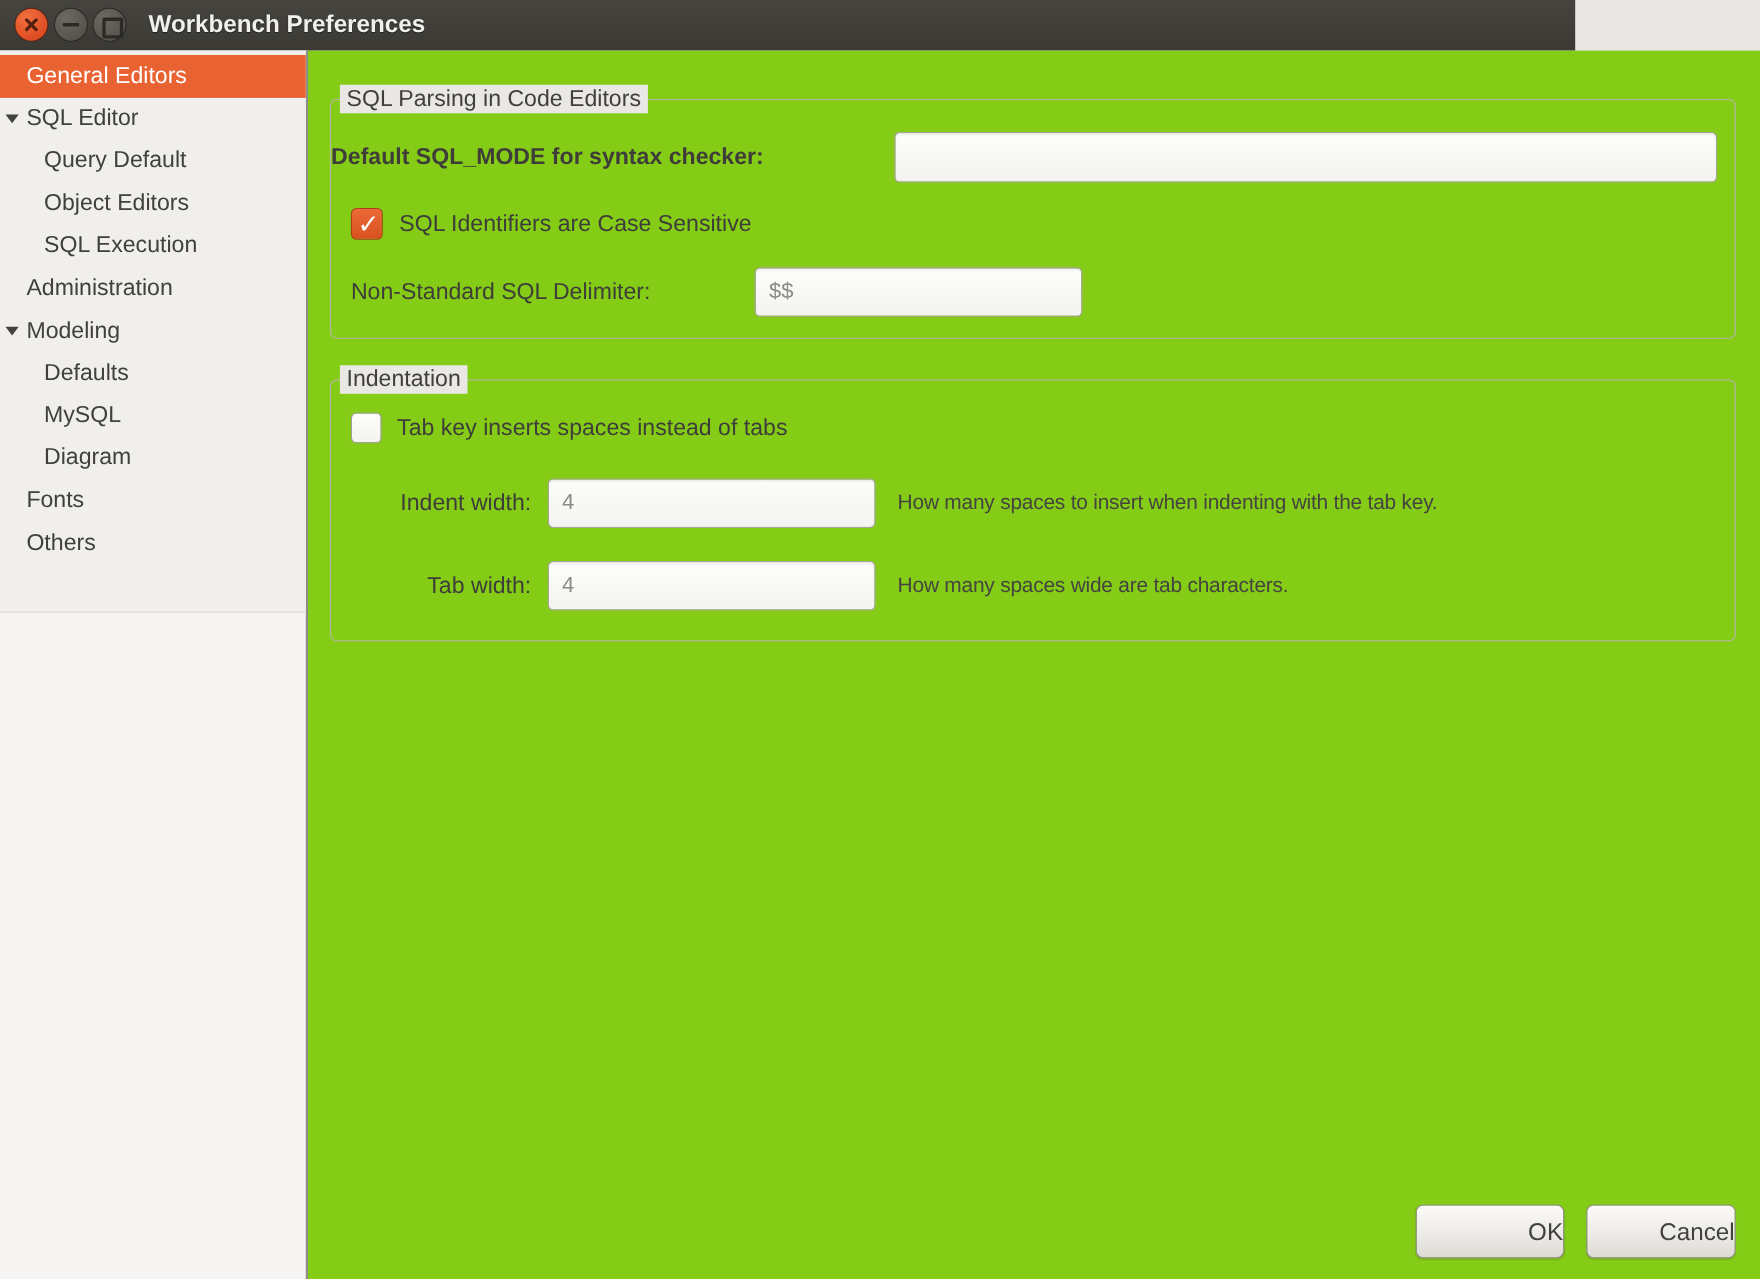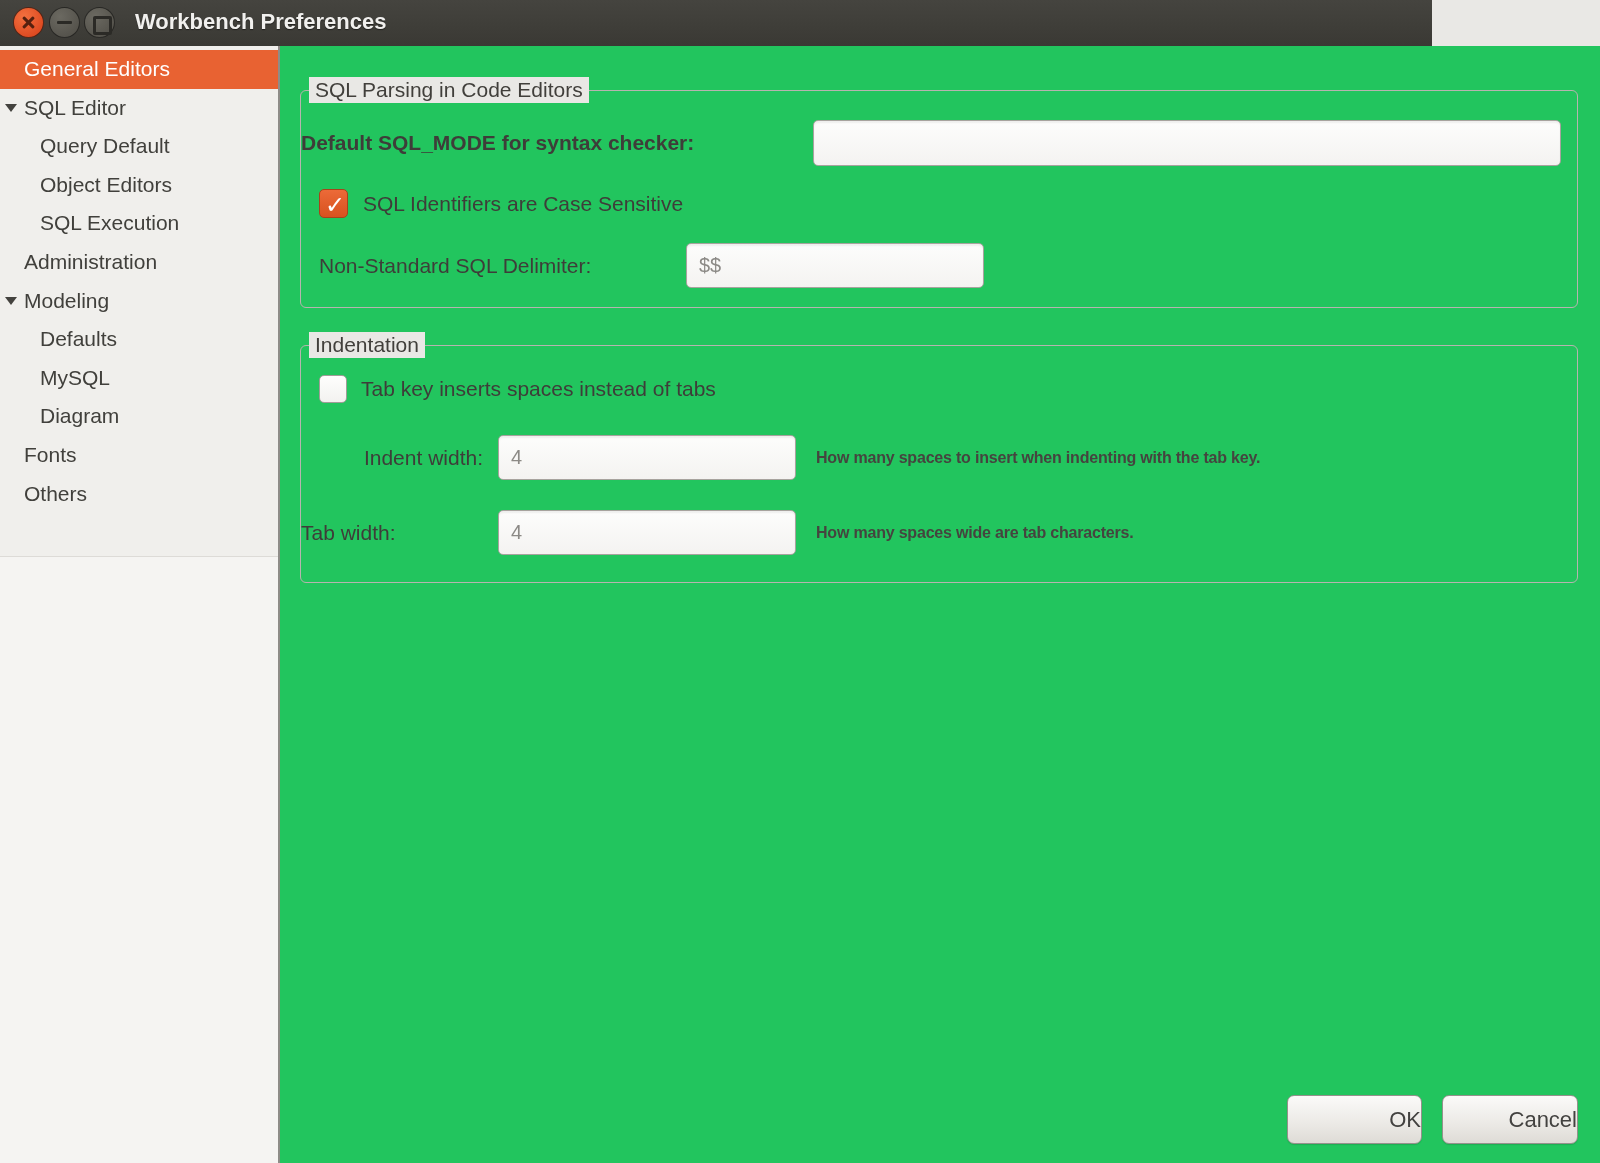--- a/index.html
+++ b/index.html
@@ -38,21 +38,21 @@
   .side-item { position:relative; height:38.6px; line-height:38.6px; font-size:21px;
     color:#41403C; cursor:default; white-space:nowrap; }
   .side-item.lvl0 { padding-left:24px; }
   .side-item.lvl1 { padding-left:40px; }
   .side-item.selected { background:#E86232; color:#FFFFFF; }
   .expander { position:absolute; left:5px; top:50%; margin-top:-4px; width:0; height:0;
     border-left:6px solid transparent; border-right:6px solid transparent;
     border-top:8px solid #43423E; }
 
   
-  .main { position:absolute; left:280px; top:46px; right:0; bottom:0; background:#22c55e; }
+  .main { position:absolute; left:280px; top:46px; right:0; bottom:0; background:#84cc16; }
 
   .group { position:absolute; border:1px solid #B7B4AF; border-radius:6px; }
   .group-title { position:absolute; top:-14px; left:8px; padding:0 6px; background:#E9E8E5;
     font-size:21px; color:#413F3B; line-height:26px; }
   .group-sqlparsing { left:20px; top:44px; width:1278px; height:218px; }
   .group-indentation { left:20px; top:299px; width:1278px; height:238px; }
 
   .flabel { position:absolute; font-size:21px; color:#3E3D39; }
 
   .entry { position:absolute; border:1px solid #A7A39E; border-radius:5px;
@@ -64,21 +64,21 @@
   .checkbox { position:absolute; width:29px; height:29px; border:1px solid #A19D98;
     border-radius:5px; background:linear-gradient(to bottom,#FEFEFD,#F3F2F0);
     cursor:default; }
   .checkbox.checked { background:linear-gradient(to bottom,#EC6A38,#D8521F);
     border:1px solid #A8431A; }
   .checkbox.checked .checkmark { position:absolute; left:5px; top:0px; color:#FFFFFF;
     font-size:24px; font-weight:bold; line-height:29px; }
   .checkbox .checkmark { display:none; }
   .checkbox.checked .checkmark { display:block; }
 
-  .help { position:absolute; font-size:16px; color:#45443F; letter-spacing:-0.2px;font-weight:bold; }
+  .help { position:absolute; font-size:19px; color:#45443F; letter-spacing:-0.2px; }
 
   .push-btn { position:absolute; height:49px; border:1px solid #95918C; border-radius:7px;
     background:linear-gradient(to bottom,#FBFAF9,#EBE9E5 60%,#DEDBD6);
     font-family:"Liberation Sans","DejaVu Sans",sans-serif;
     font-size:22px; color:#434240; text-align:right; cursor:default;
     box-shadow:0 1px 1px rgba(0,0,0,.12); }
 </style>
 </head>
 <body>
 
@@ -162,21 +162,21 @@
 
       <div class="checkbox" style="left:18px; top:29px; width:28px; height:28px;">
         
       </div>
       <div class="flabel" style="left:60px; top:29px; line-height:28px;">Tab key inserts spaces instead of tabs</div>
 
       <div class="flabel" style="left:0px; top:89px; width:182px; line-height:45px; text-align:right;">Indent width:</div>
       <input class="entry" style="left: 197px; top: 89px; width: 298px; height: 45px;" value="4">
       <div class="help" style="left:515px; top:89px; line-height:45px;">How many spaces to insert when indenting with the tab key.</div>
 
-      <div class="flabel" style="left:0px; top:164px; width:182px; line-height:45px; text-align:left;">Tab width:</div>
+      <div class="flabel" style="left:0px; top:164px; width:182px; line-height:45px; text-align:right;">Tab width:</div>
       <input class="entry" style="left: 197px; top: 164px; width: 298px; height: 45px;" value="4">
       <div class="help" style="left:515px; top:164px; line-height:45px;">How many spaces wide are tab characters.</div>
     </div>
 
     <button class="push-btn" style="left:1007px; top:1049px; width:135px;">OK</button>
     <button class="push-btn" style="left:1162px; top:1049px; width:136px;">Cancel</button>
   </div>
 
 </div>
 

